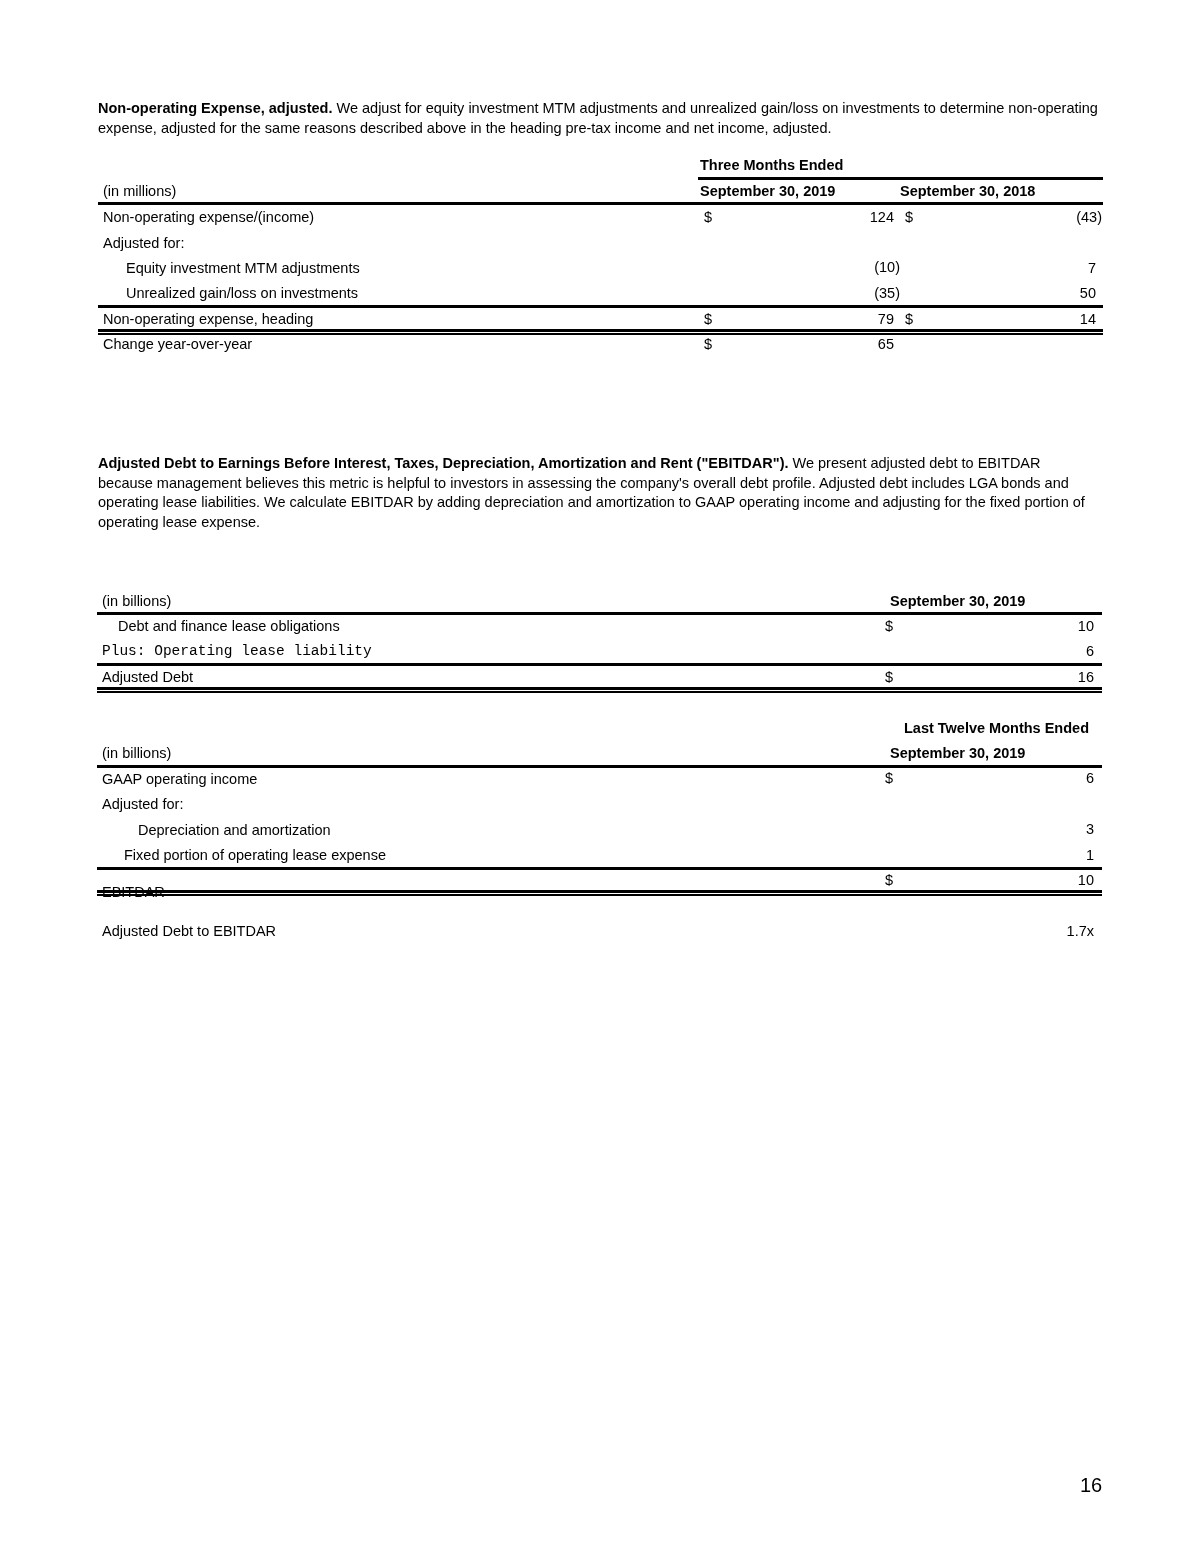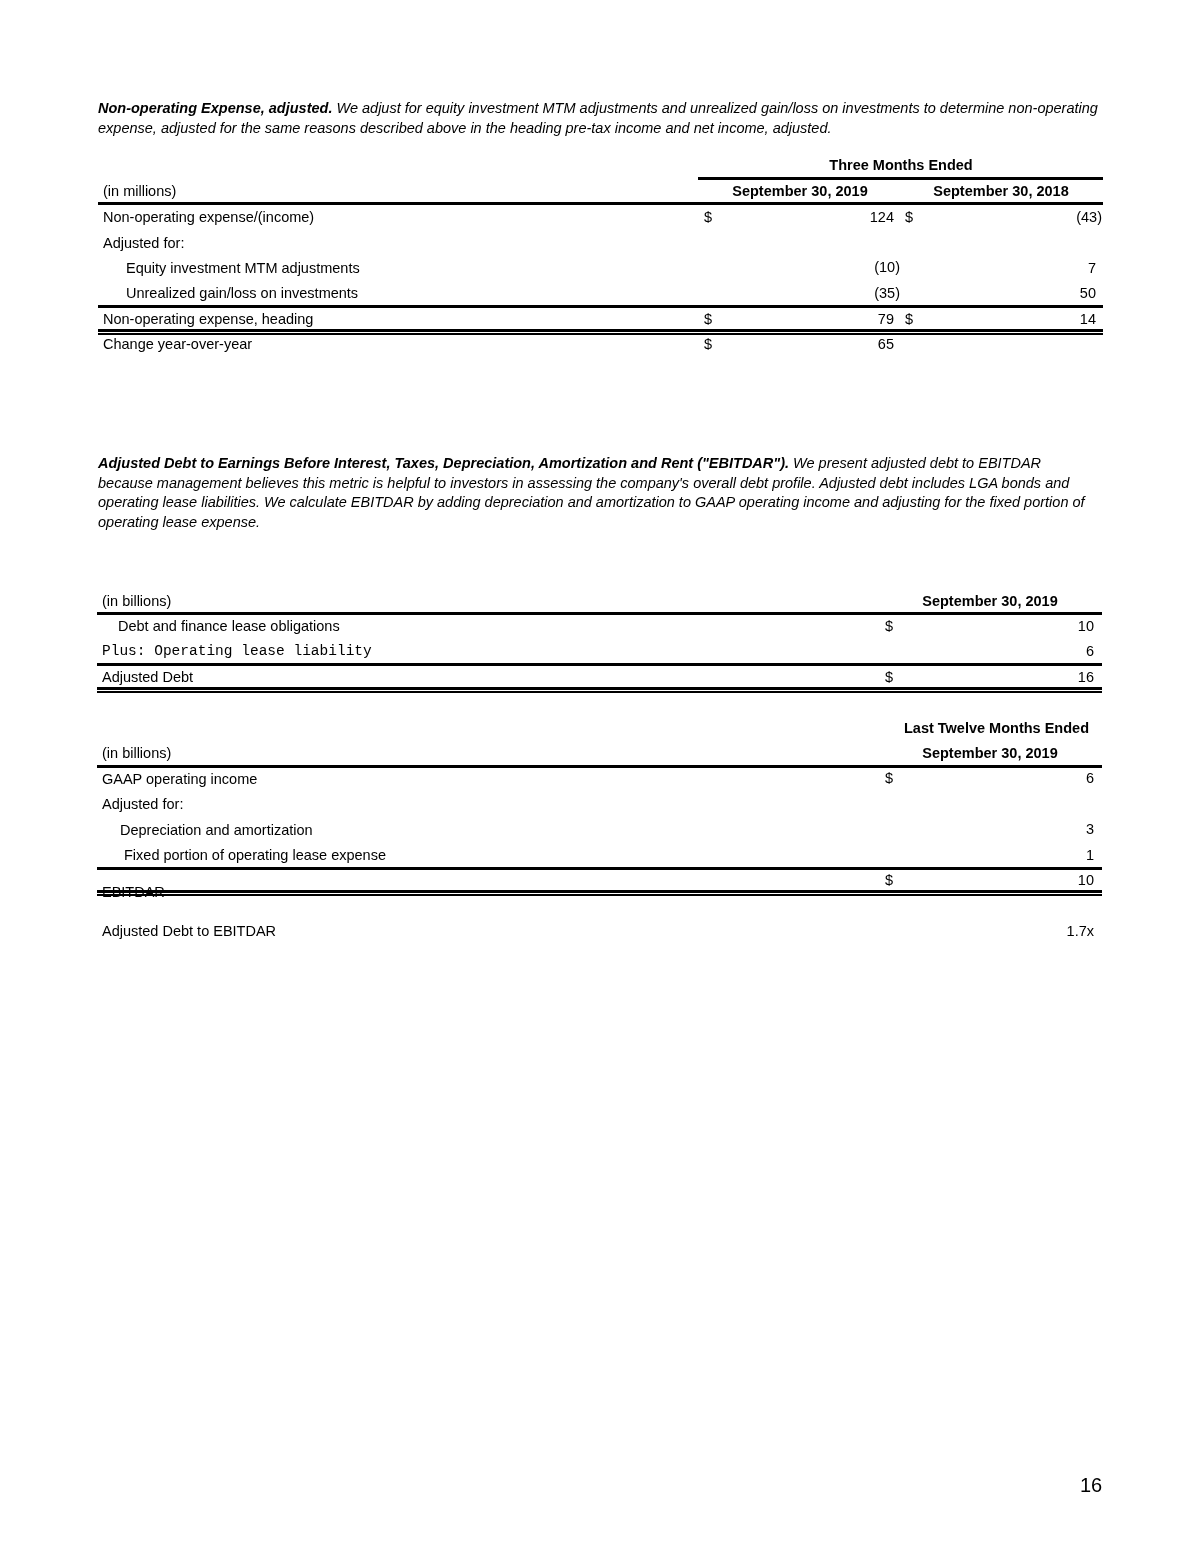--- a/index.html
+++ b/index.html
@@ -11,27 +11,26 @@
       color: #000;
       font-size: 14.5px;
       overflow: hidden;
     }
     .para {
       position: absolute;
       left: 98px;
       width: 1000px;
       line-height: 19.5px;
       font-size: 14.5px;
-      font-style: italic;
     }
     .para b { font-weight: bold; }
     .abs { position: absolute; white-space: nowrap; }
     .bold { font-weight: bold; }
     .right { text-align: right; }
-    .center { text-align: center; }
+    .center { text-align: left; }
     .line { position: absolute; background: #000; }
     .page-num { position: absolute; left: 1080px; top: 1474px; font-size: 20px; }
   </style>
 </head>
 <body>
 
 <div class="para" style="top:99px;"><b>Non-operating Expense, adjusted.</b><span> We adjust for equity investment MTM adjustments and unrealized gain/loss on investments to determine non-operating expense, adjusted for the same reasons described above in the heading pre-tax income and net income, adjusted.</span></div>
 
 <div>
   <div class="abs bold center" style="left:700px;width:402px;top:157px;">Three Months Ended</div>
@@ -98,21 +97,21 @@
   <div class="abs" style="left:102px;top:745px;">(in billions)</div>
   <div class="abs bold center" style="left:890px;width:200px;top:745px;">September 30, 2019</div>
   <div class="line" style="left:97px;width:1005px;top:765px;height:3px;"></div>
 
   <div class="abs" style="left:102px;top:771px;">GAAP operating income</div>
   <div class="abs" style="left:885px;top:770px;">$</div>
   <div class="abs right" style="left:1000px;width:94px;top:770px;">6</div>
 
   <div class="abs" style="left:102px;top:796px;">Adjusted for:</div>
 
-  <div class="abs" style="left:120px;top:822px;">Depreciation and amortization</div>
+  <div class="abs" style="left:138px;top:822px;">Depreciation and amortization</div>
   <div class="abs right" style="left:1000px;width:94px;top:821px;">3</div>
 
   <div class="abs" style="left:124px;top:847px;">Fixed portion of operating lease expense</div>
   <div class="abs right" style="left:1000px;width:94px;top:847px;">1</div>
   <div class="line" style="left:97px;width:1005px;top:867px;height:3px;"></div>
 
   <div class="abs" style="left:102px;top:872px;margin-top:12px;">EBITDAR</div>
   <div class="abs" style="left:885px;top:872px;">$</div>
   <div class="abs right" style="left:1000px;width:94px;top:872px;">10</div>
   <div class="line" style="left:97px;width:1005px;top:890px;height:3px;"></div>

